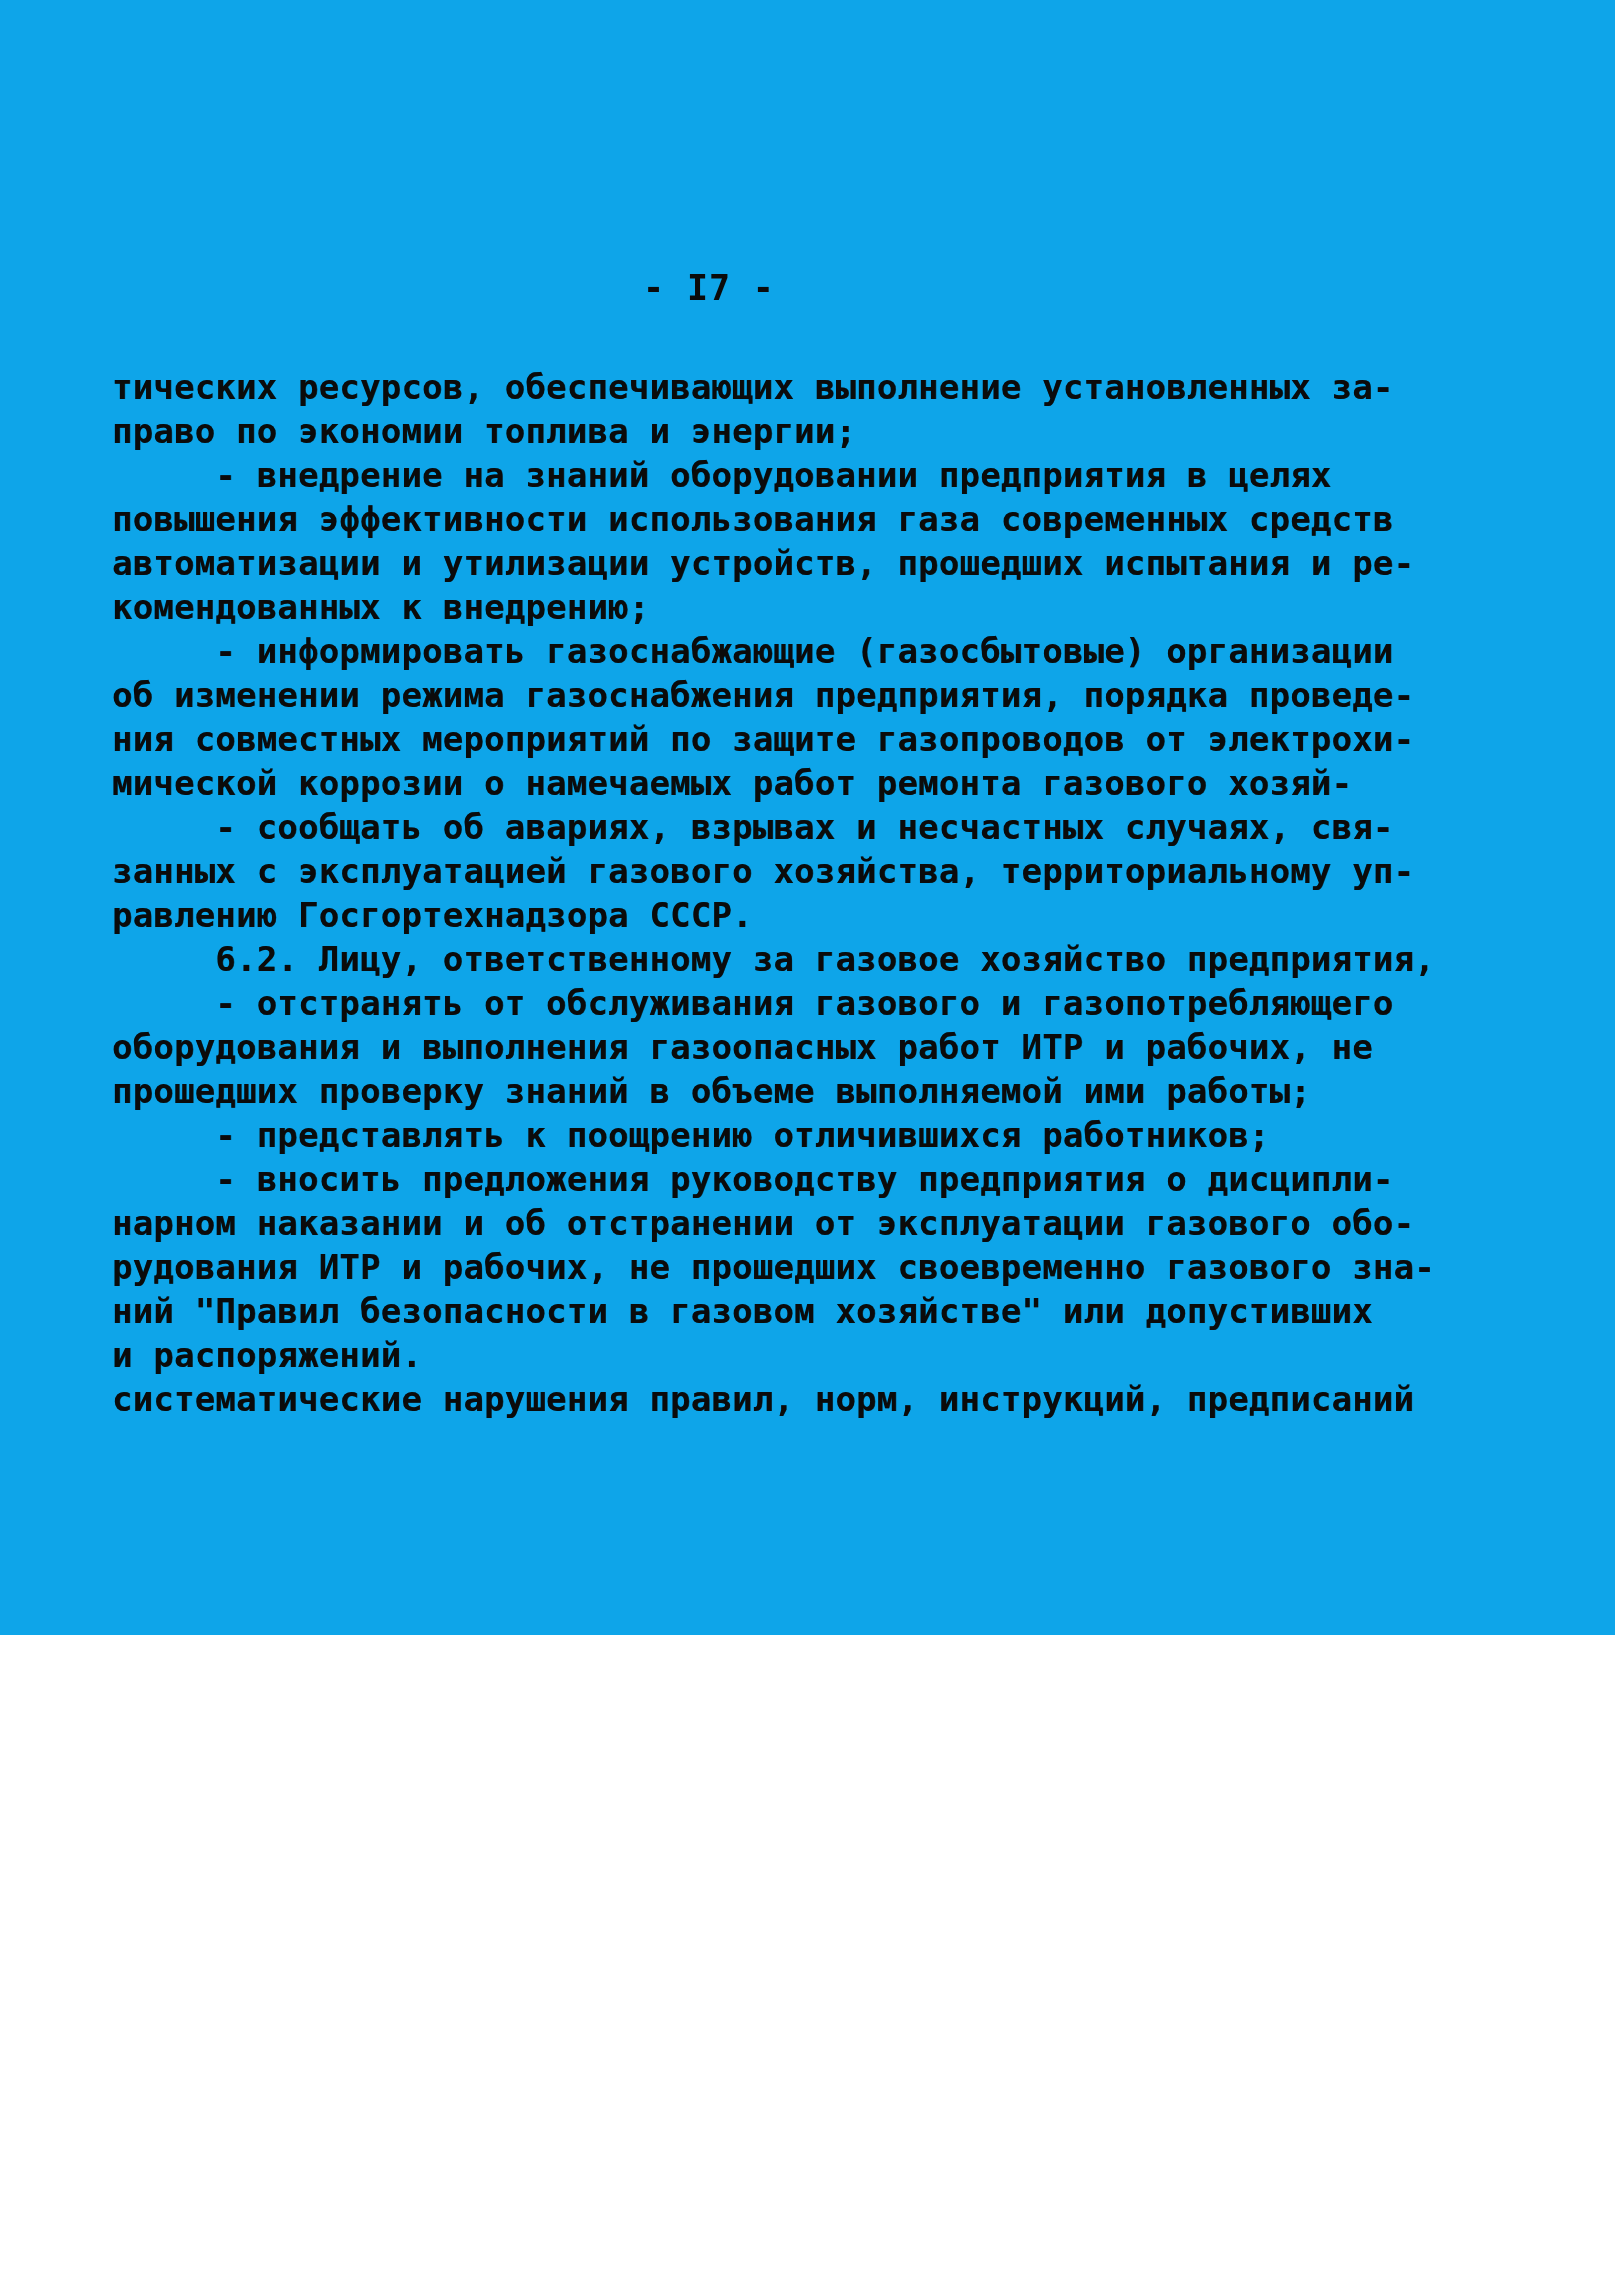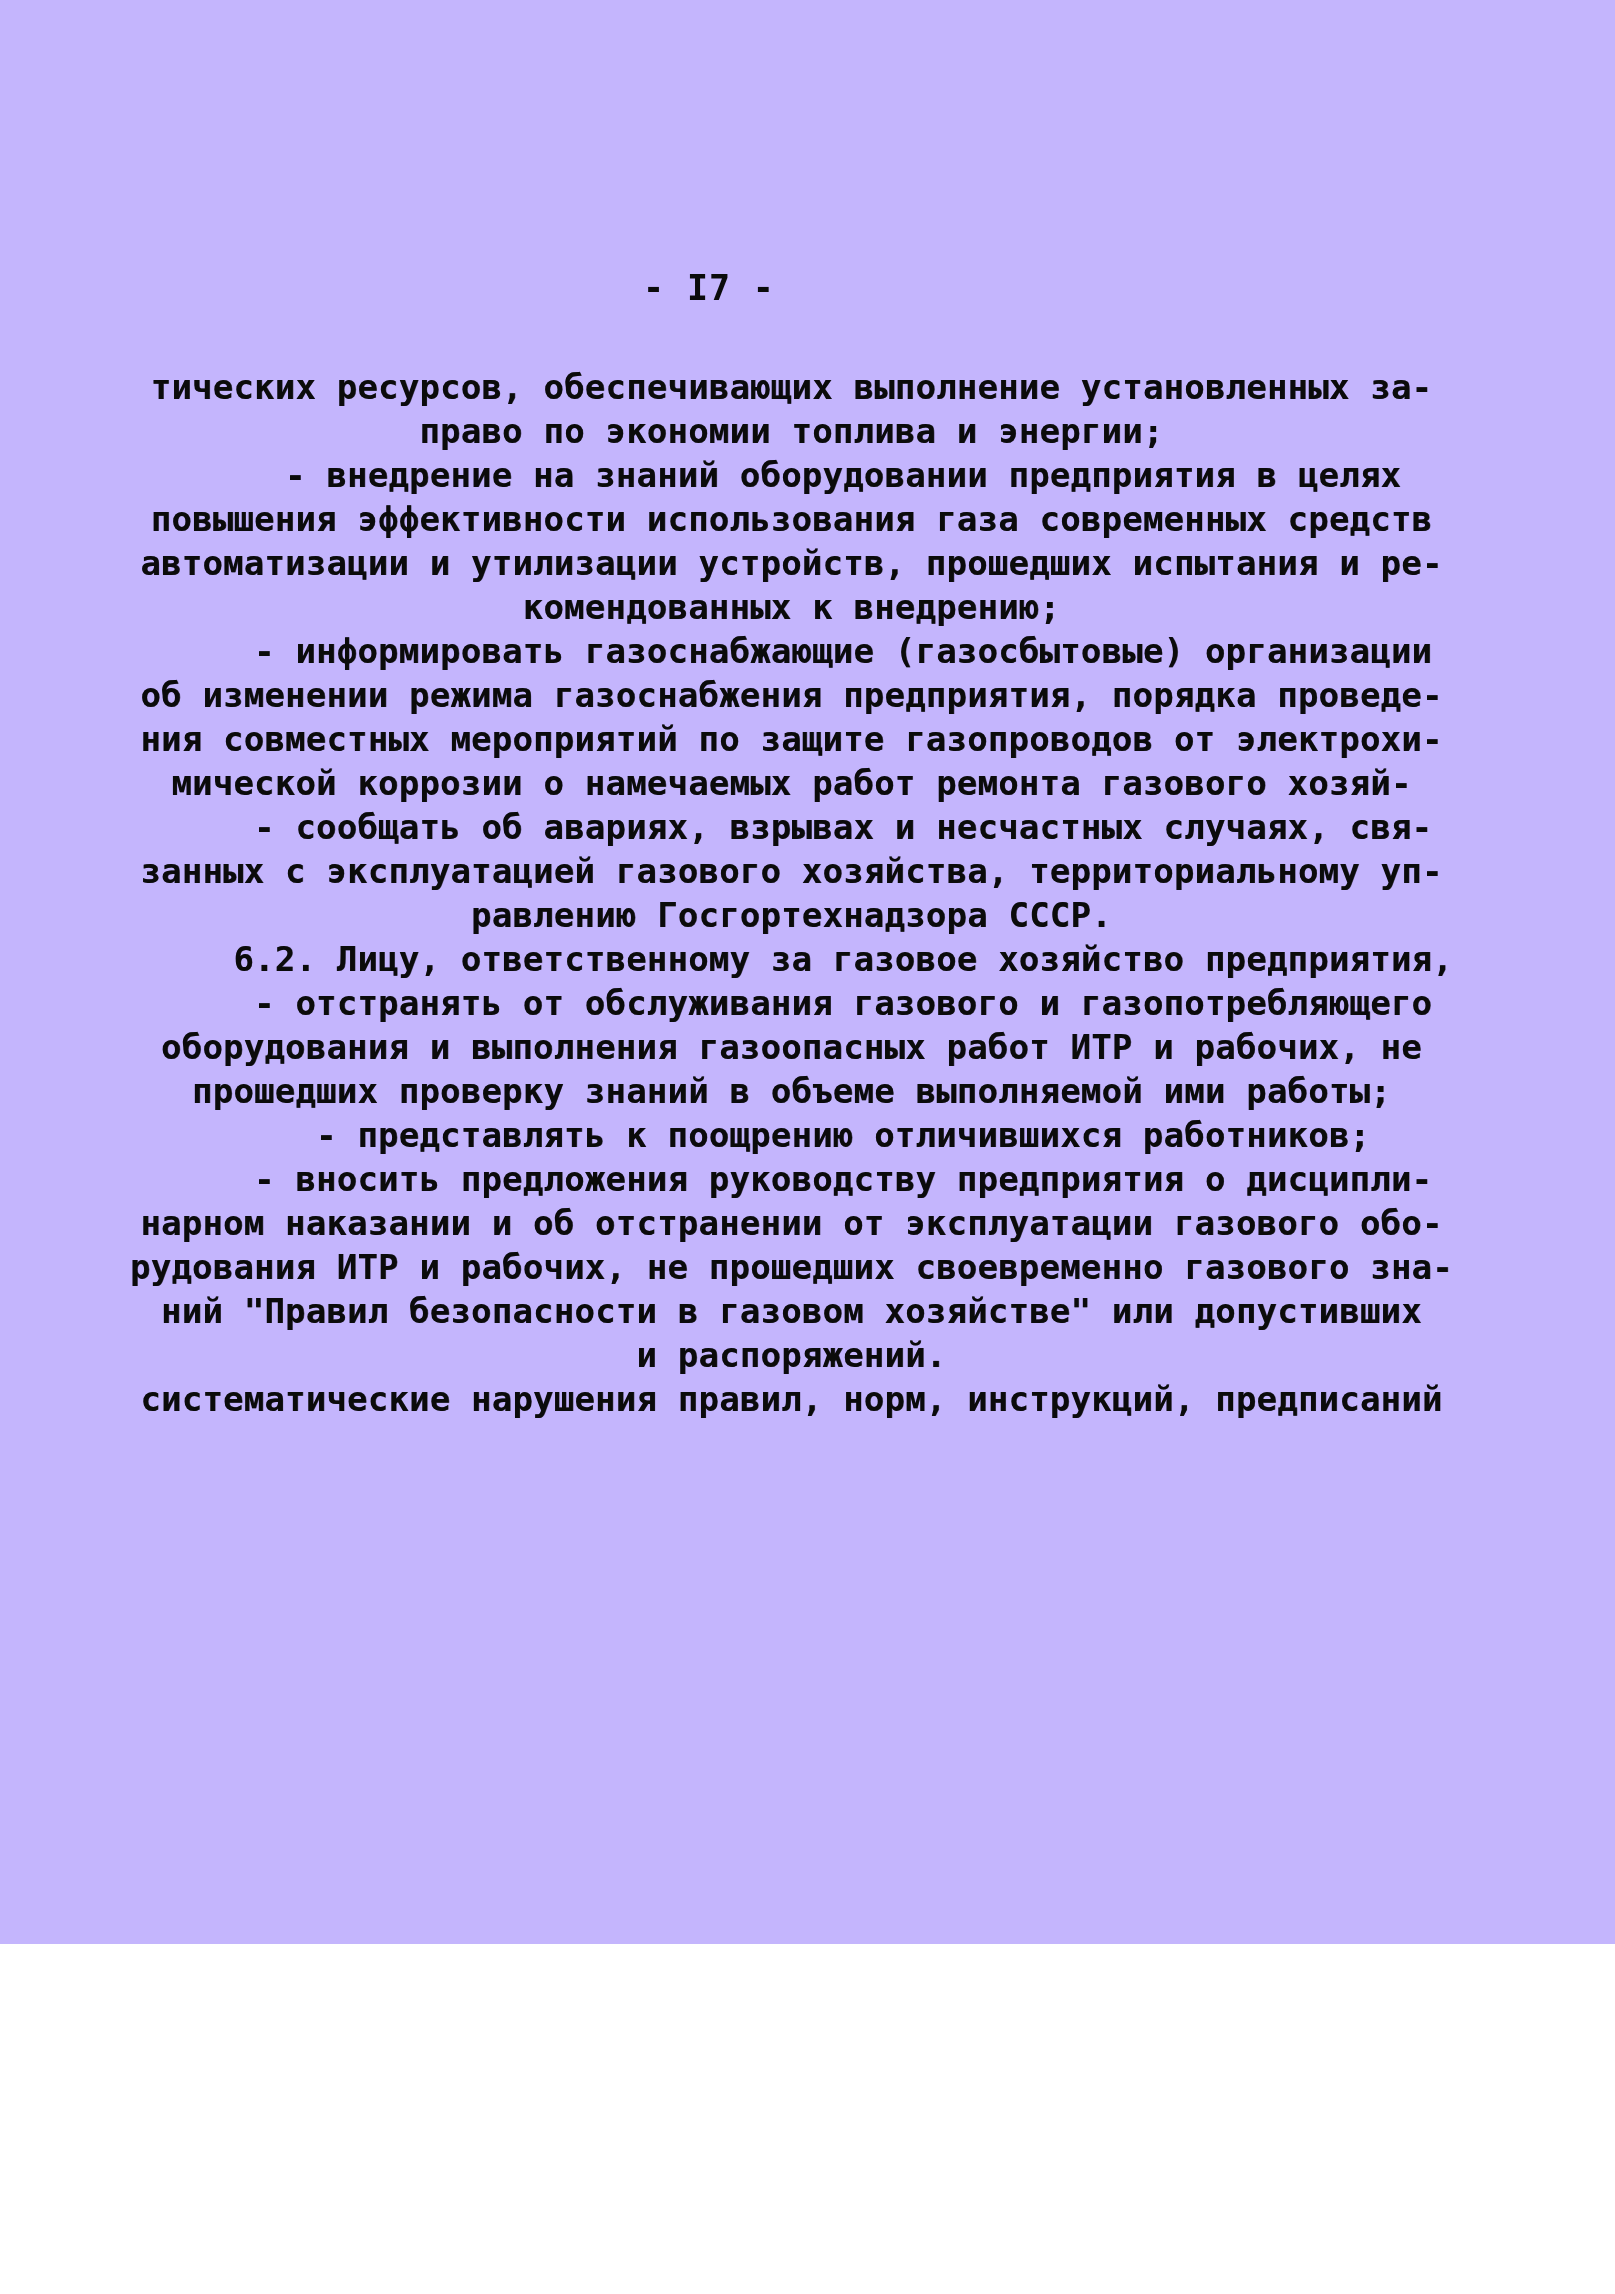--- a/index.html
+++ b/index.html
@@ -4,22 +4,22 @@
 <title>Scanned typewritten page</title>
 <style>
   html, body {
     margin: 0;
     padding: 0;
     background: #ffffff;
   }
   .page {
     position: relative;
     width: 1615px;
-    height: 1944px;
-    background: #c4b5fd;
+    height: 1635px;
+    background: #0ea5e9;
     overflow: hidden;
     font-family: "DejaVu Sans Mono", "Liberation Mono", monospace;
     color: #0b0b0b;
     -webkit-font-smoothing: none;
   }
   .page-number {
     position: absolute;
     top: 268px;
     left: 643px;
     font-size: 35px;
@@ -34,21 +34,20 @@
     width: 1359px;
   }
   .text-line {
     font-size: 34px;
     font-weight: 700;
     line-height: 44px;
     white-space: pre;
     letter-spacing: 0.2px;
     
     text-shadow: 0.4px 0.4px 0 rgba(0,0,0,0.55);
-    text-align: center;
   }
 </style>
 </head>
 <body>
 
 <div class="page">
 
   <div class="page-number">- I7 -</div>
 
   <div class="text-block">

